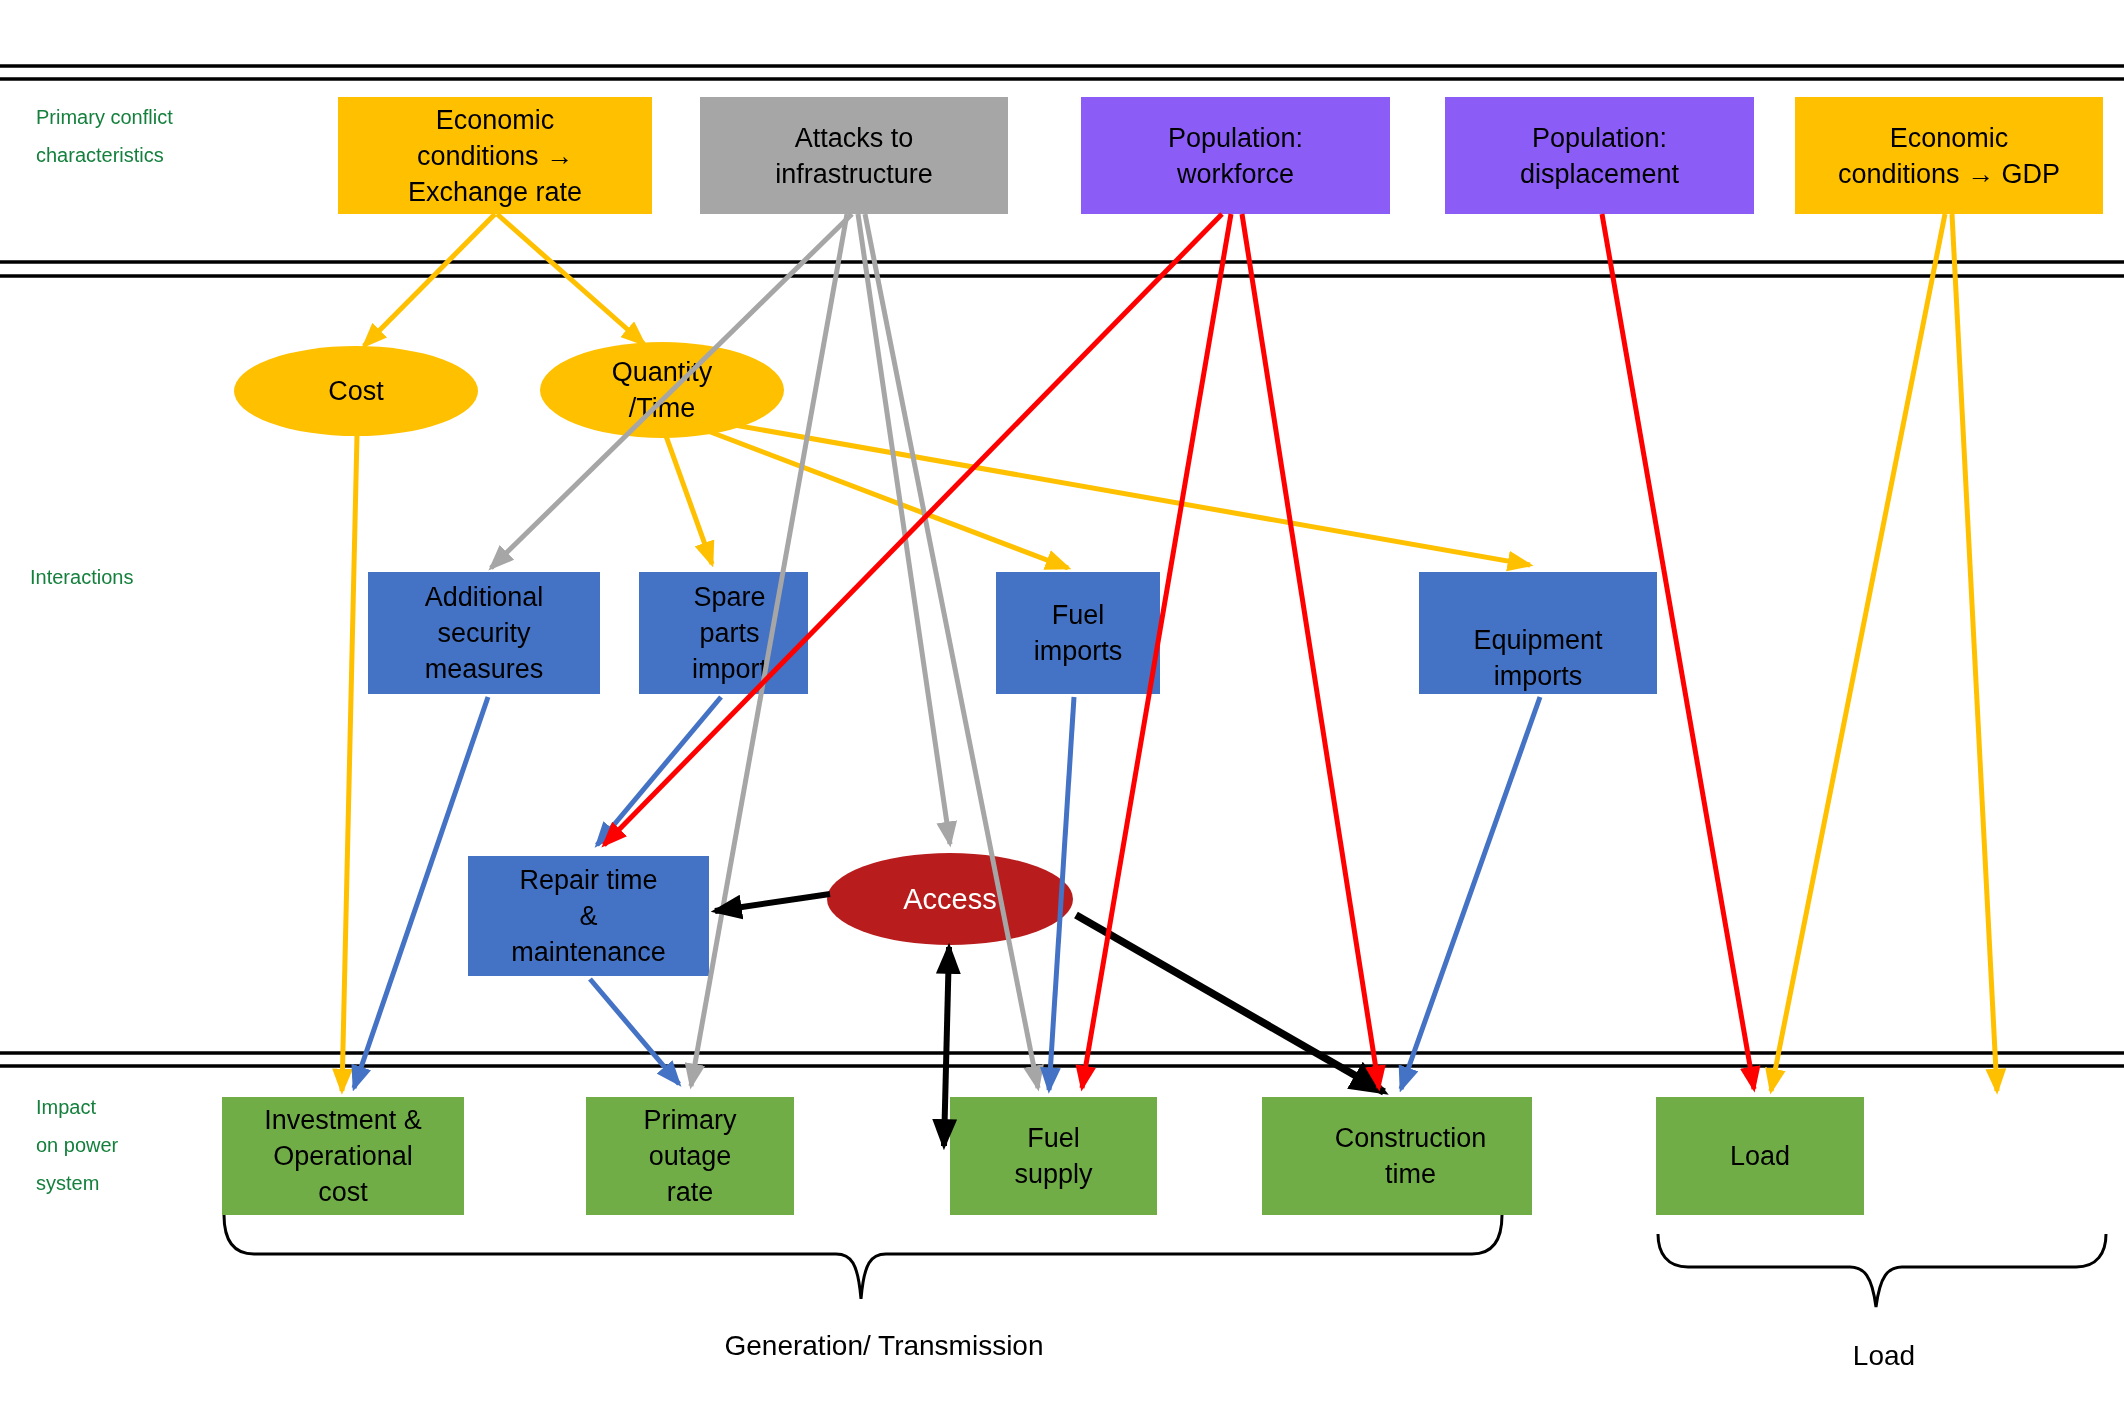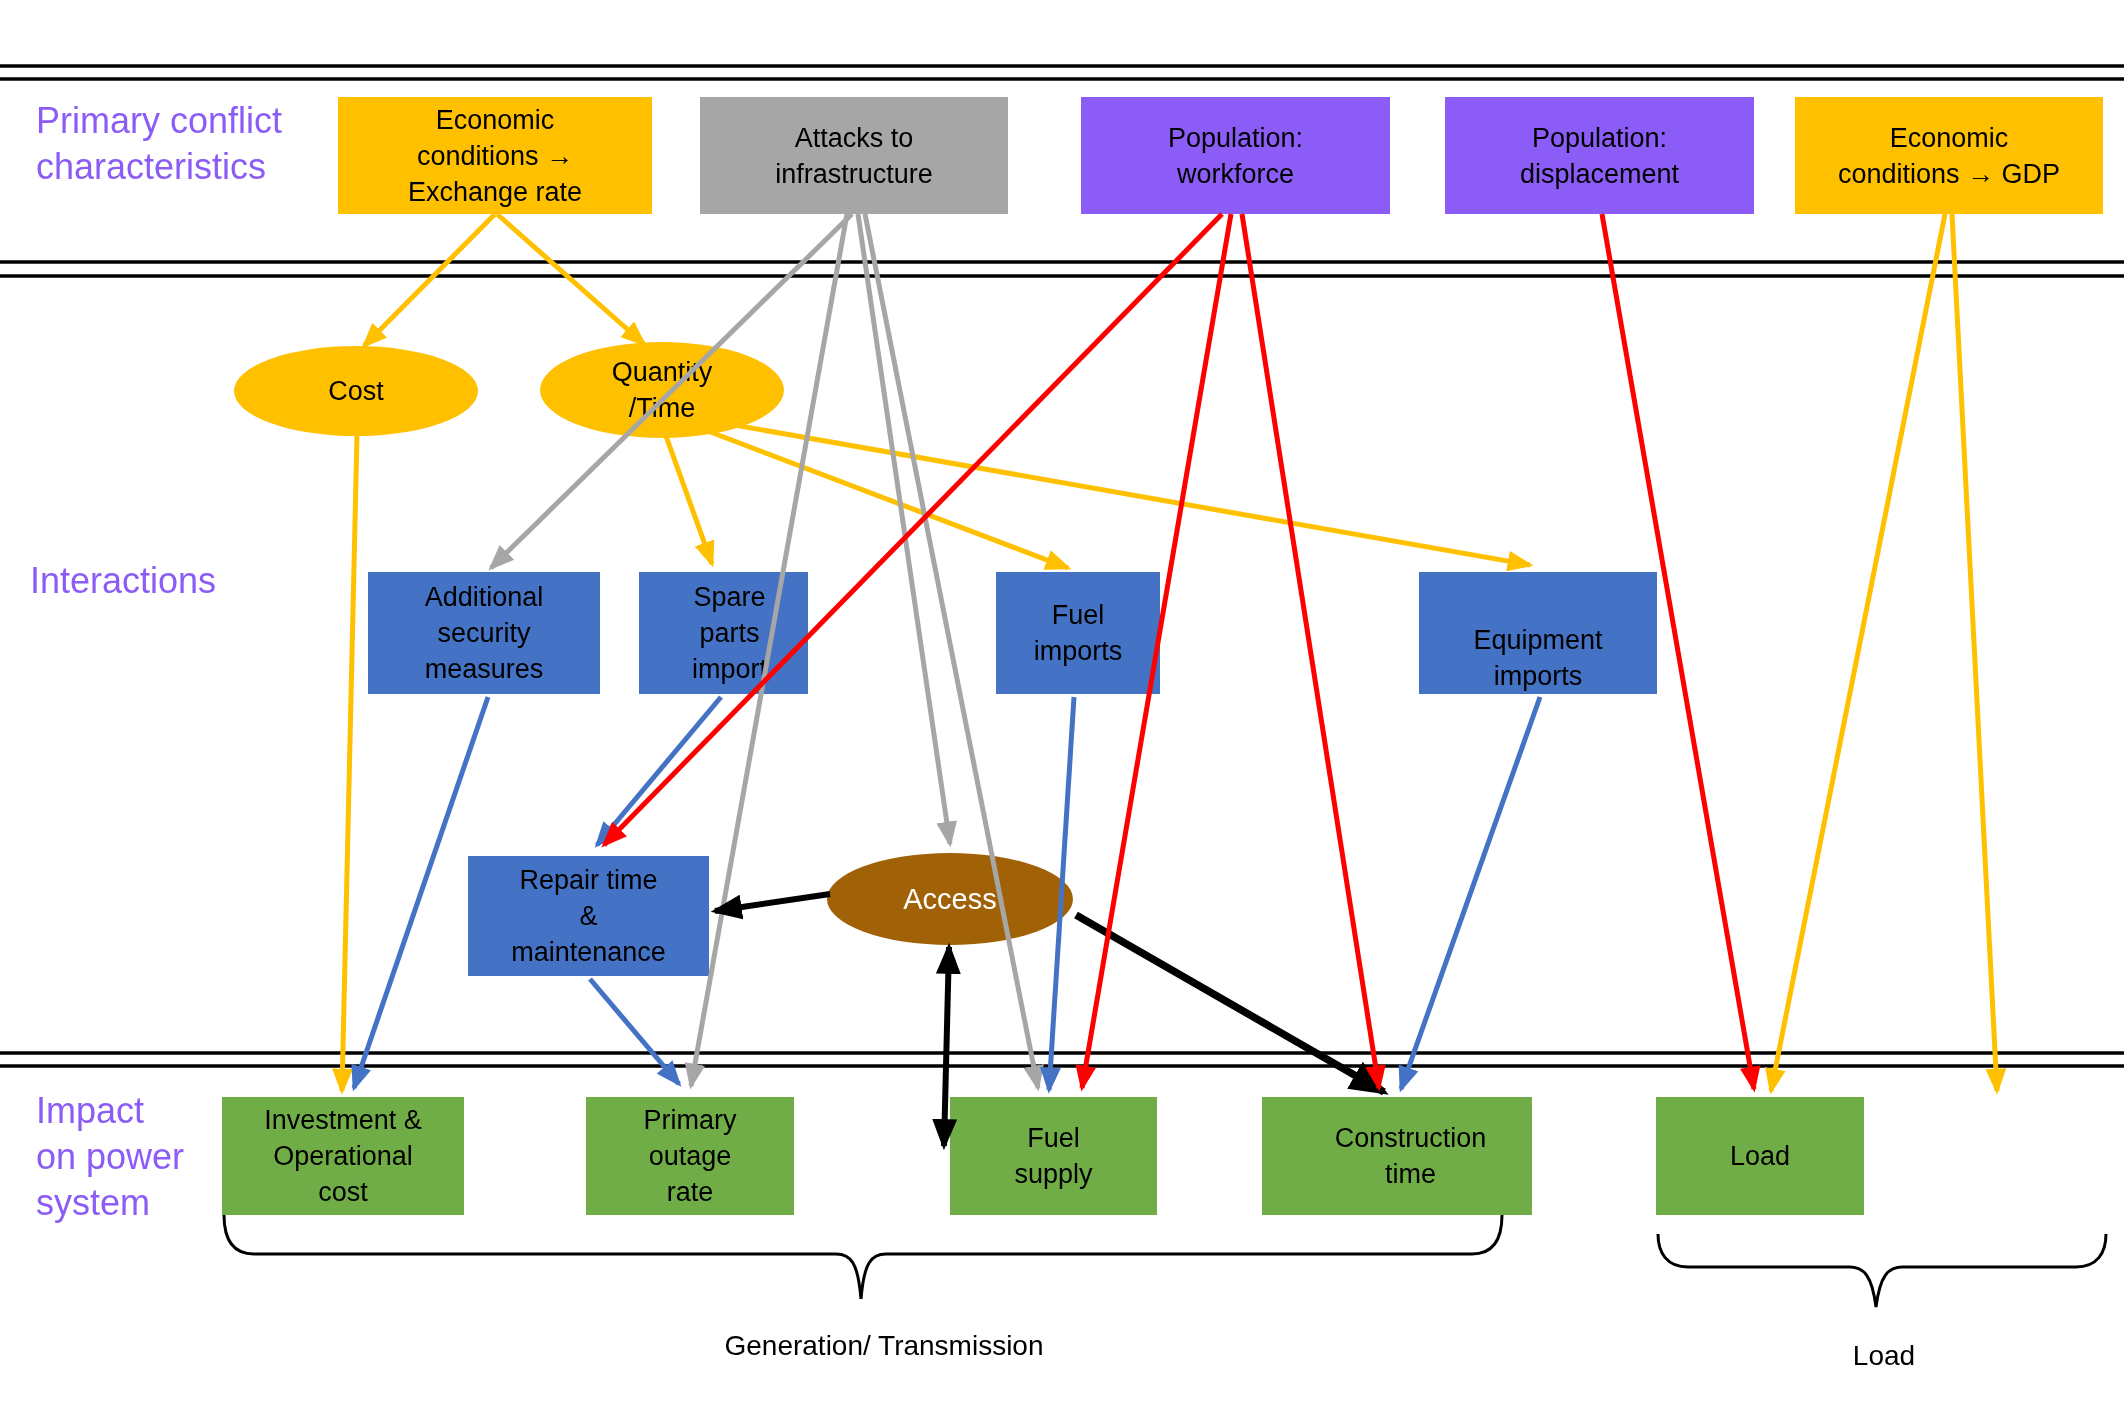--- a/index.html
+++ b/index.html
@@ -19,24 +19,24 @@
     white-space:pre-line;
     z-index:1;
   }
   .box-yellow{background:#FFC000;}
   .box-gray{background:#A6A6A6;}
   .box-red{background:#8b5cf6;}
   .box-blue{background:#4472C4;}
   .box-green{background:#70AD47;}
   .ellipse{border-radius:50%;}
   .ellipse-yellow{background:#FFC000;}
-  .ellipse-black{background:#a16207;color:#ffffff;font-size:29px;}
+  .ellipse-black{background:#b91c1c;color:#ffffff;font-size:29px;}
   .lane-label{
     position:absolute;
-    font-size:36px;line-height:46px;color:#8b5cf6;
+    font-size:20px;line-height:38px;color:#15803d;
     white-space:pre-line;z-index:1;
   }
   .brace-label{
     position:absolute;
     font-size:28px;color:#000;
     transform:translateX(-50%);
     white-space:nowrap;z-index:1;
   }
 </style>
 </head>

